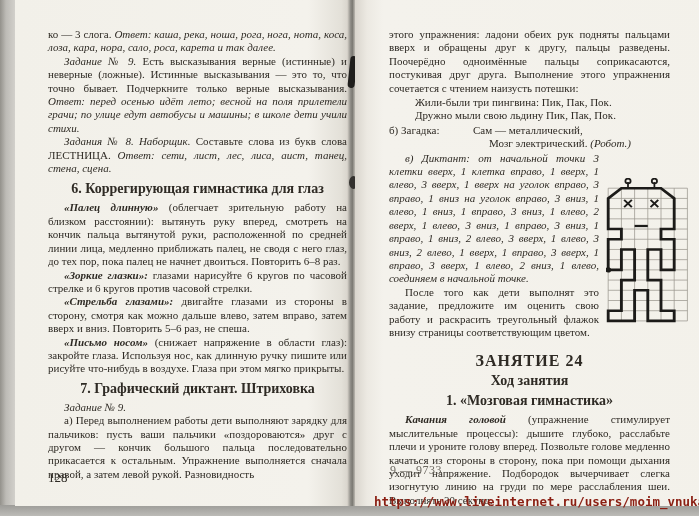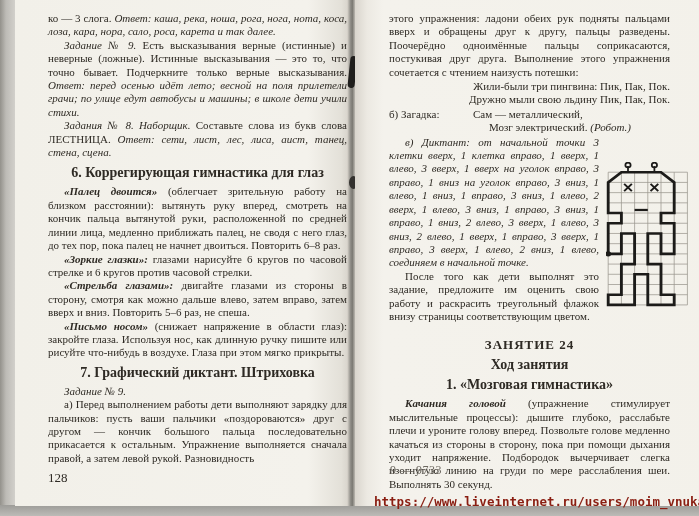--- a/index.html
+++ b/index.html
@@ -13,34 +13,34 @@
   .page.left{left:15px;width:333px;
          background:linear-gradient(to right,#f2f0e9 0,#f4f2ec 88%,#e3e0d8 98%,#d8d4cc 100%);}
   .page.right{left:355px;width:380px;
          background:linear-gradient(to right,#d9d5cd 0,#ece9e2 3%,#f4f2ec 7%,#f3f1ea 100%);padding-left:20px;}
   .spine{position:absolute;left:347px;top:0;width:9px;height:506px;
          background:linear-gradient(to right,#ded9d1,#8e8c86 40%,#7b7973 60%,#d6d2ca);}
   .ink-mark-a{position:absolute;left:349px;top:56px;width:7px;height:32px;background:#1f1e1c;
          border-radius:4px;transform:rotate(6deg);}
   .ink-mark-b{position:absolute;left:349px;top:176px;width:9px;height:13px;background:#33312e;
          border-radius:50%;}
-  .textcol{position:absolute;top:12px;font-size:11px;line-height:13.4px;}
+  .textcol{position:absolute;top:28px;font-size:11px;line-height:13.4px;}
   .page.left .textcol{left:33px;width:299px;}
   .page.right .textcol{left:34px;width:281px;}
   p.jp{margin:0;text-align:justify;text-indent:16px;}
   p.jp.noind{text-indent:0;}
   h3{margin:7px 0 5px;font-size:14px;font-weight:bold;text-align:center;line-height:14px;}
-  h3.session{margin-top:15px;font-size:13px;letter-spacing:1px;}
+  h3.session{margin-top:15px;font-size:16px;letter-spacing:1px;}
   h3.tight{margin:6px 0 5px;}
   .seg-n{font-style:normal;}
   .seg-i{font-style:italic;}
   .seg-b{font-weight:bold;}
   .seg-bi{font-weight:bold;font-style:italic;}
   .verse{margin:1px 0;padding-left:26px;}
-  .verse div{white-space:nowrap;text-align:right;}
+  .verse div{white-space:nowrap;}
   .riddle{margin:1px 0;}
   .riddle .lbl{display:inline-block;min-width:84px;font-family:Liberation Serif, serif;}
   .riddle .row2{padding-left:100px;}
   .ital{font-style:italic;}
   .answer-line{margin:1px 0;text-indent:16px;}
   .pagenum{position:absolute;top:470px;font-size:13px;}
   .pagenum.pn-left{left:33px;}
   .pagenum.pn-right{right:34px;}
   .signature{position:absolute;top:463px;left:35px;font-size:12px;color:#6b675f;letter-spacing:.5px;}
   .figwrap{float:right;width:88px;height:147px;margin:26px -24px 3px 7px;}
@@ -55,21 +55,21 @@
 <div class="stage">
   <div class="edge-strip"></div>
   <div class="bottom-strip"></div>
 
   <div class="page left">
     <div class="textcol">
       <p class="jp noind"><span class="seg-n">ко — 3 слога. </span><span class="seg-i">Ответ: каша, река, ноша, рога, нога, нота, коса, лоза, кара, нора, сало, роса, карета и так далее.</span></p>
       <p class="jp"><span class="seg-i">Задание № 9.</span><span class="seg-n"> Есть высказывания верные (истинные) и неверные (ложные). Истинные высказывания — это то, что точно бывает. Подчеркните только верные высказывания. </span><span class="seg-i">Ответ: перед осенью идёт лето; весной на поля прилетели грачи; по улице едут автобусы и машины; в школе дети учили стихи.</span></p>
       <p class="jp"><span class="seg-i">Задания № 8. Наборщик.</span><span class="seg-n"> Составьте слова из букв слова ЛЕСТНИЦА. </span><span class="seg-i">Ответ: сети, лист, лес, лиса, аист, танец, стена, сцена.</span></p>
       <h3>6. Коррегирующая гимнастика для глаз</h3>
-      <p class="jp"><span class="seg-bi">«Палец двоится»</span><span class="seg-n"> (облегчает зрительную работу на близком расстоянии): вытянуть руку вперед, смотреть на кончик пальца вытянутой руки, расположенной по средней линии лица, медленно приближать палец, не сводя с него глаз, до тех пор, пока палец не начнет двоиться. Повторить 6–8 раз.</span></p>
+      <p class="jp"><span class="seg-bi">«Палец длинную»</span><span class="seg-n"> (облегчает зрительную работу на близком расстоянии): вытянуть руку вперед, смотреть на кончик пальца вытянутой руки, расположенной по средней линии лица, медленно приближать палец, не сводя с него глаз, до тех пор, пока палец не начнет двоиться. Повторить 6–8 раз.</span></p>
       <p class="jp"><span class="seg-bi">«Зоркие глазки»:</span><span class="seg-n"> глазами нарисуйте 6 кругов по часовой стрелке и 6 кругов против часовой стрелки.</span></p>
       <p class="jp"><span class="seg-bi">«Стрельба глазами»:</span><span class="seg-n"> двигайте глазами из стороны в сторону, смотря как можно дальше влево, затем вправо, затем вверх и вниз. Повторить 5–6 раз, не спеша.</span></p>
       <p class="jp"><span class="seg-bi">«Письмо носом»</span><span class="seg-n"> (снижает напряжение в области глаз): закройте глаза. Используя нос, как длинную ручку пишите или рисуйте что-нибудь в воздухе. Глаза при этом мягко прикрыты.</span></p>
       <h3 class="tight">7. Графический диктант. Штриховка</h3>
       <p class="jp"><span class="seg-i">Задание № 9.</span></p>
       <p class="jp"><span class="seg-n">а) Перед выполнением работы дети выполняют зарядку для пальчиков: пусть ваши пальчики «поздороваются» друг с другом — кончик большого пальца последовательно прикасается к остальным. Упражнение выполняется сначала правой, а затем левой рукой. Разновидность</span></p>
     </div>
     <div class="pagenum pn-left">128</div>
   </div>
 

